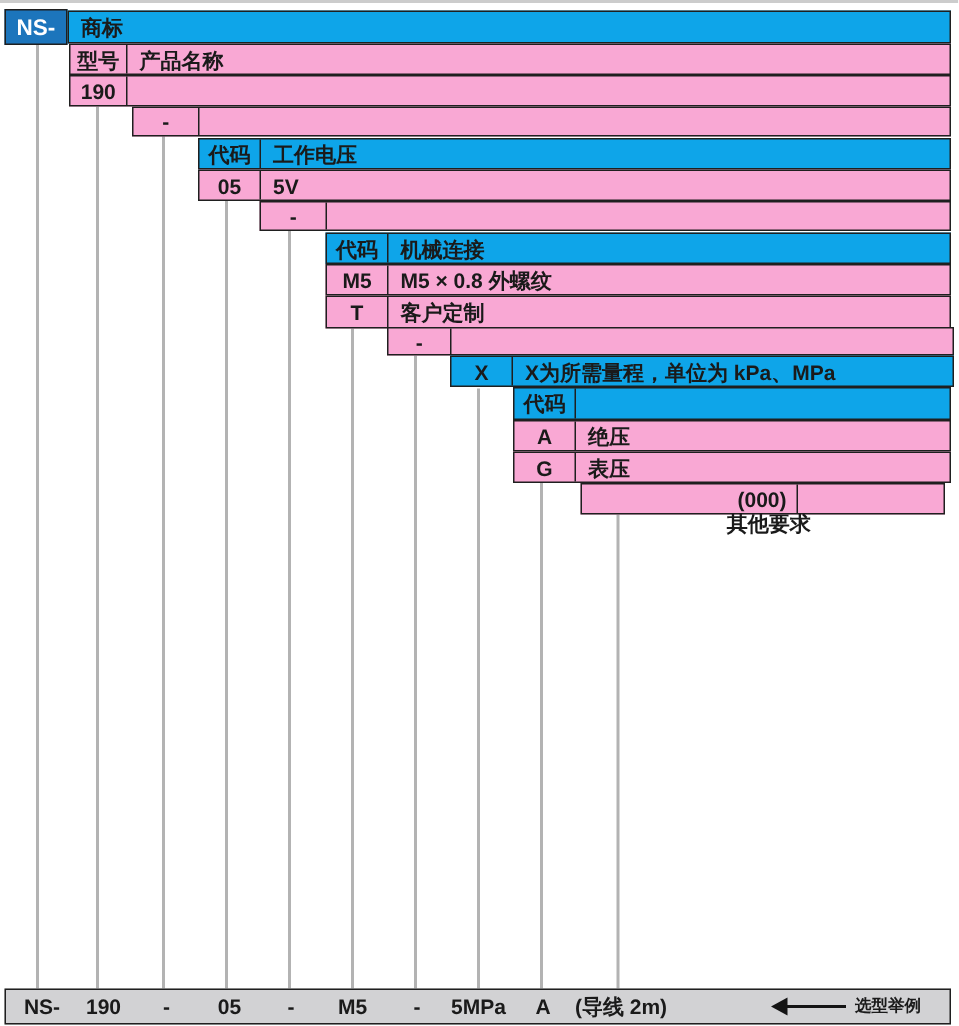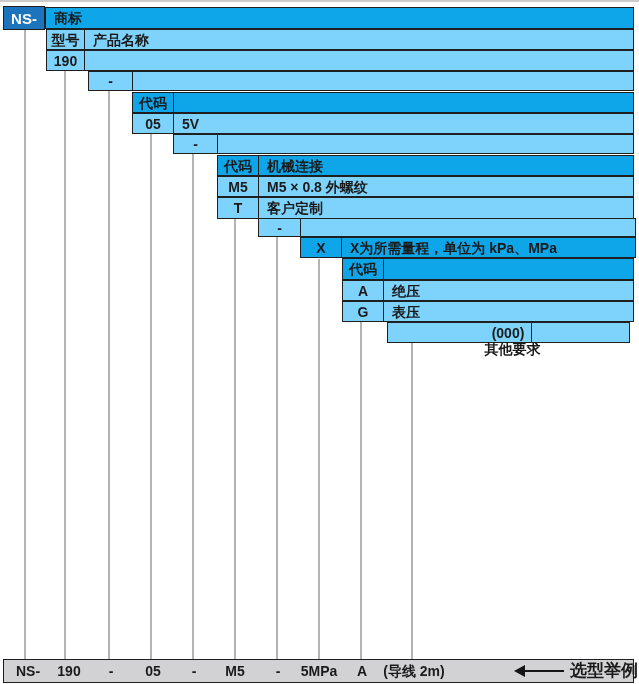--- a/index.html
+++ b/index.html
@@ -2,21 +2,21 @@
 <html><head>
 <meta charset="utf-8">
 <style>
   html,body{margin:0;padding:0;background:#ffffff;}
   #stage{
     position:relative;width:639px;height:684px;background:#ffffff;overflow:hidden;
     font-family:Liberation Sans, sans-serif;color:#1a1a1a;
   }
   .topline{position:absolute;left:0;top:0;width:639px;height:2px;background:#cccccc;}
   .box{
-    position:absolute;box-sizing:border-box;border:1.5px solid #1f1f1f;background:#7dd3fc;
+    position:absolute;box-sizing:border-box;border:1.5px solid #1f1f1f;background:#f9a8d4;
     display:flex;align-items:center;font-size:14px;line-height:1;white-space:nowrap;
   }
   .hdr{background:#0ea5e9;}
   .code-cell{
     display:flex;justify-content:center;align-items:center;height:100%;
     border-right:1.5px solid #1f1f1f;box-sizing:border-box;flex-shrink:0;font-weight:600;
   }
   .desc-cell{padding-left:8px;flex:1;font-weight:600;}
   .nsbox{
     justify-content:center;color:#ffffff;font-weight:700;font-size:15px;
@@ -25,21 +25,21 @@
   .dash-cell{display:flex;justify-content:center;align-items:center;height:100%;
     border-right:1.5px solid #1f1f1f;box-sizing:border-box;flex-shrink:0;font-weight:600;}
   .vline{position:absolute;width:2px;background:#b3b3b3;}
   .barbox{border:1.5px solid #1f1f1f;background:#d2d2d4;}
   .bar-item{position:absolute;transform:translateX(-50%);top:50%;margin-top:-7px;
     font-size:14px;font-weight:600;line-height:14px;}
   .arrow-line{position:absolute;height:2.5px;background:#141414;top:50%;margin-top:-1.25px;}
   .arrow-head{position:absolute;top:50%;margin-top:-6px;width:0;height:0;
     border-top:6px solid transparent;border-bottom:6px solid transparent;
     border-right:11px solid #141414;}
-  .bar-label{position:absolute;top:50%;margin-top:-8px;font-size:17px;font-weight:600;line-height:16px;}
+  .bar-label{position:absolute;top:50%;margin-top:-8px;font-size:11px;font-weight:600;line-height:16px;}
 </style>
 </head>
 <body>
 
 <div id="stage">
   <div class="topline"></div>
 
   <div class="vline" style="left:24px;top:30px;height:629px;"></div>
   <div class="vline" style="left:64px;top:71px;height:588px;"></div>
   <div class="vline" style="left:108px;top:90px;height:569px;"></div>
@@ -67,20 +67,21 @@
     <span class="code-cell" style="width:38px;">190</span>
   </div>
 
   <div class="box" style="left:88px;top:71px;width:546px;height:20px;">
     <span class="dash-cell" style="width:44px;">-</span>
     <span class="desc-cell"></span>
   </div>
 
   <div class="box hdr" style="left:132px;top:92px;width:502px;height:21px;">
     <span class="code-cell" style="width:41px;">代码</span>
+    <span class="desc-cell">工作电压</span>
   </div>
   <div class="box" style="left:132px;top:113px;width:502px;height:21px;">
     <span class="code-cell" style="width:41px;">05</span>
     <span class="desc-cell">5V</span>
   </div>
 
   <div class="box" style="left:173px;top:134px;width:461px;height:20px;">
     <span class="dash-cell" style="width:44px;">-</span>
     <span class="desc-cell"></span>
   </div>

